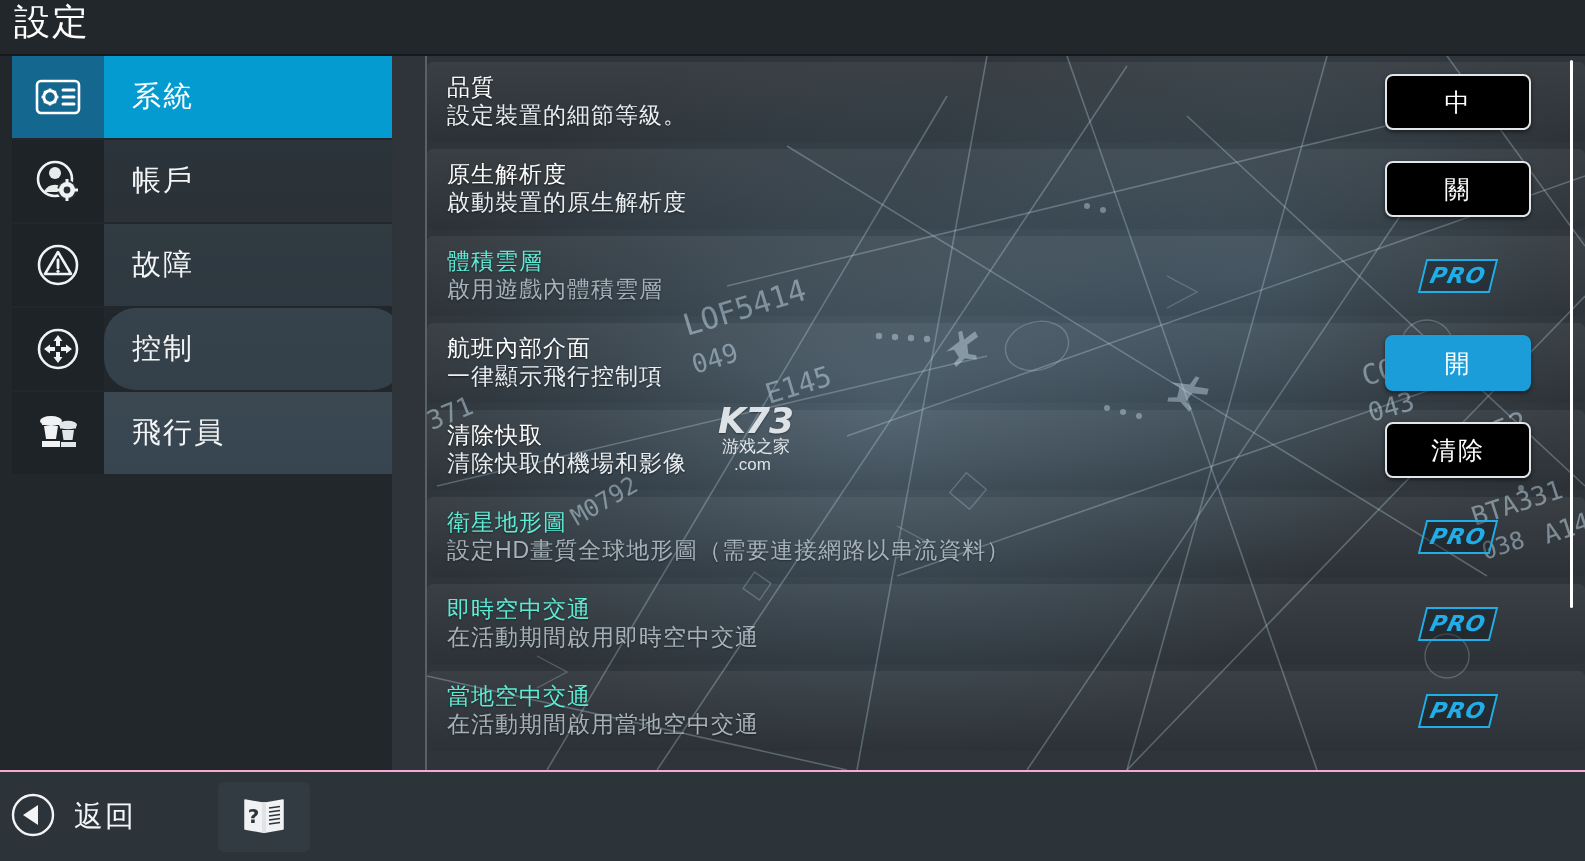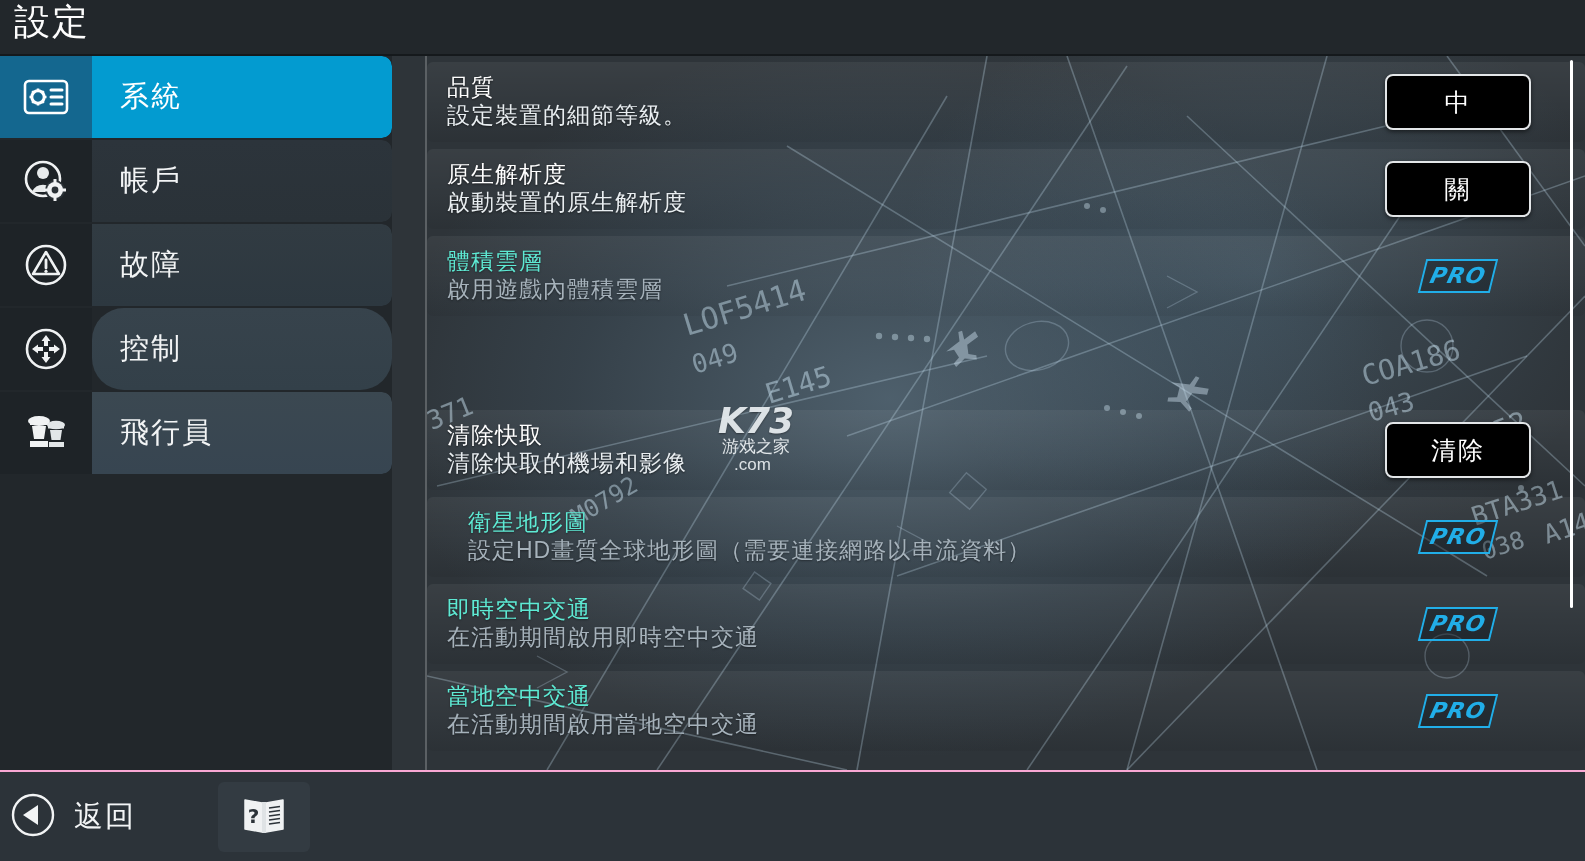--- a/index.html
+++ b/index.html
@@ -21,21 +21,21 @@
     position:absolute; left:14px; top:-2px;
     font-size:36px; font-weight:400; color:#fdfdfd; letter-spacing:2px;
   }
   .header-rule {
     position:absolute; left:0; top:54px; width:1585px; height:2px;
     background:#15191c;
   }
 
   
   .sidebar {
-    position:absolute; left:0; top:56px; width:392px; height:714px;
+    position:absolute; left:12px; top:56px; width:392px; height:714px;
     background:#22272b;
   }
   .nav-item {
     position:relative; width:392px; height:82px; margin-bottom:2px;
     display:flex; align-items:center; cursor:pointer;
     border-top-right-radius:10px; border-bottom-right-radius:10px;
     overflow:hidden;
   }
   .nav-icon-box {
     width:92px; height:82px; flex:0 0 92px;
@@ -389,33 +389,43 @@
           <div class="row-title">體積雲層</div>
           <div class="row-desc">啟用遊戲內體積雲層</div>
         </div>
         <div class="row-control">
           <div class="pro-badge">
             <span>PRO</span>
           </div>
         </div>
       </div>
 
+      <div class="row" style="top:267px;">
+        <div class="row-sheen"></div>
+        <div class="row-text">
+          <div class="row-title">航班內部介面</div>
+          <div class="row-desc">一律顯示飛行控制項</div>
+        </div>
+        <div class="row-control">
+          <div class="opt-btn on">開</div>
+        </div>
+      </div>
 
       <div class="row" style="top:354px;">
         <div class="row-sheen"></div>
         <div class="row-text">
           <div class="row-title">清除快取</div>
           <div class="row-desc">清除快取的機場和影像</div>
         </div>
         <div class="row-control">
           <div class="opt-btn">清除</div>
         </div>
       </div>
 
-      <div class="row locked" style="top:441px;padding-left:21px;">
+      <div class="row locked" style="top:441px;">
         <div class="row-sheen"></div>
         <div class="row-text">
           <div class="row-title">衛星地形圖</div>
           <div class="row-desc">設定HD畫質全球地形圖（需要連接網路以串流資料）</div>
         </div>
         <div class="row-control">
           <div class="pro-badge">
             <span>PRO</span>
           </div>
         </div>

